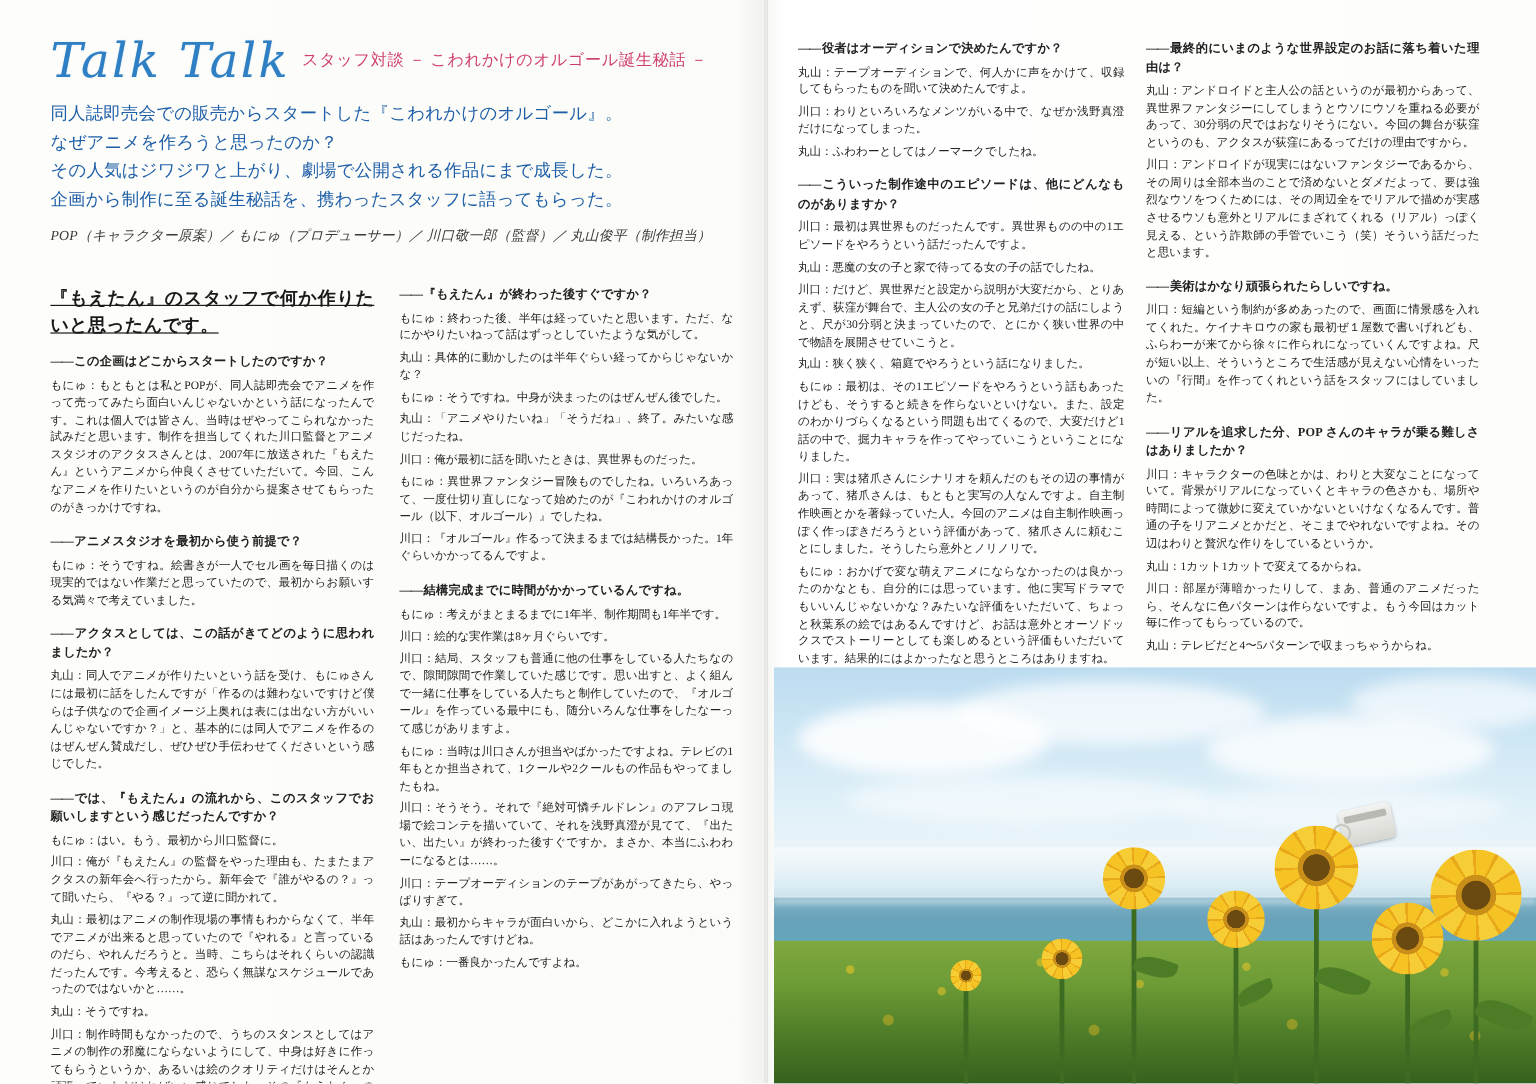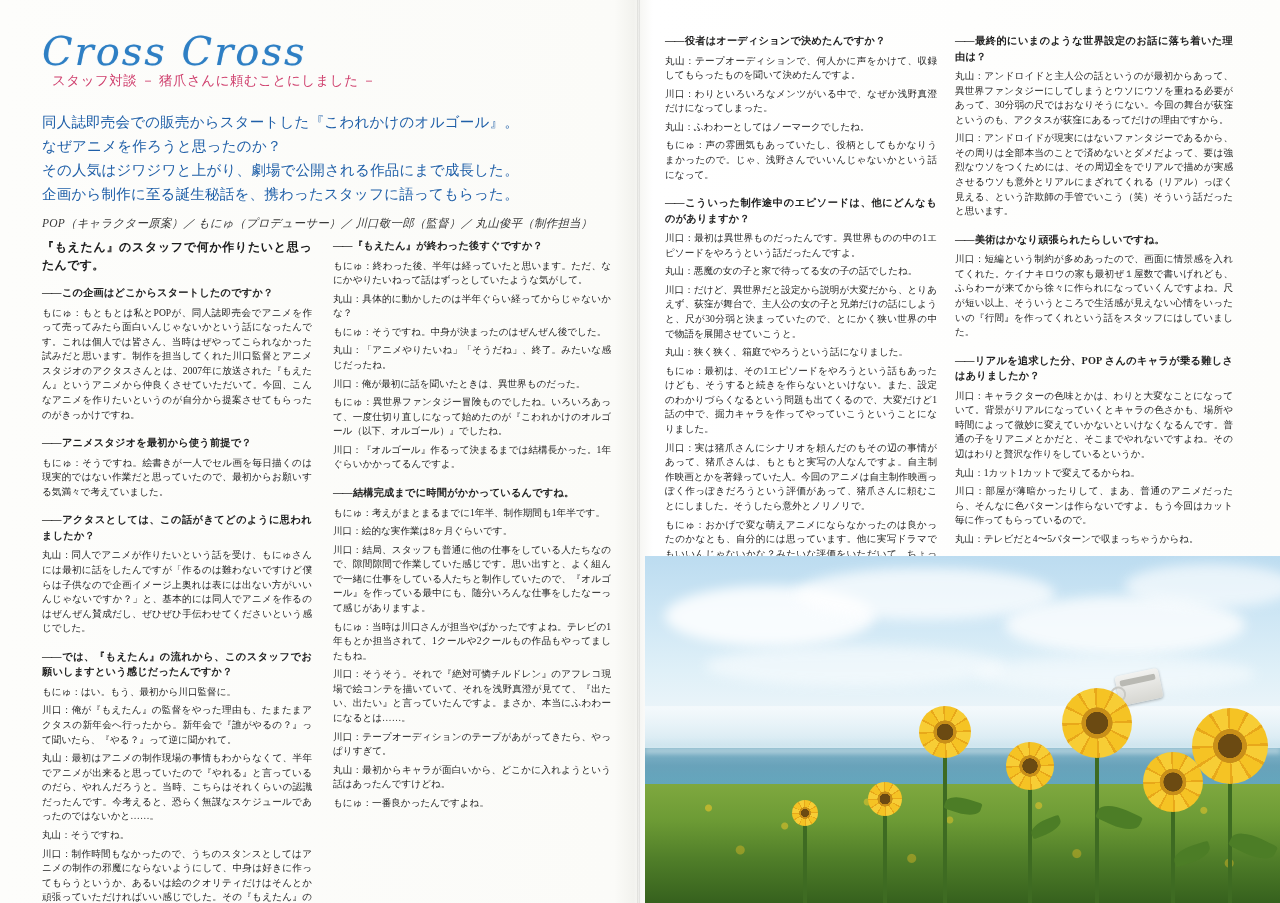--- a/index.html
+++ b/index.html
@@ -91,26 +91,27 @@
   .q::before {
     content: "—— ";
     letter-spacing: -1px;
   }
   .p {
     margin: 0 0 4px 0;
   }
   .spacer { height: 9px; }
 
   .section-head {
-    font-size: 12px;
+    font-size: 15px;
     line-height: 1.5;
     font-weight: bold;
     margin: 0 0 11px 0;
     letter-spacing: 0.3px;
     color: #1a1a1a;
+    text-decoration: underline;
   }
 
   
   .photo {
     position: absolute;
     left: 645px;
     top: 556px;
     width: 635px;
     height: 347px;
     overflow: hidden;
@@ -226,21 +227,21 @@
   }
 </style>
 </head>
 <body>
 
 <div class="page">
 
   <div class="gutter"></div>
 
   <div class="title-block">
-    <span class="cross-talk">Cross Cross</span><span class="subtitle">スタッフ対談 － 猪爪さんに頼むことにしました －</span>
+    <span class="cross-talk">Talk Talk</span><span class="subtitle">スタッフ対談 － こわれかけのオルゴール誕生秘話 －</span>
     <div class="lead">
       <div>同人誌即売会での販売からスタートした『こわれかけのオルゴール』。</div>
       <div>なぜアニメを作ろうと思ったのか？</div>
       <div>その人気はジワジワと上がり、劇場で公開される作品にまで成長した。</div>
       <div>企画から制作に至る誕生秘話を、携わったスタッフに語ってもらった。</div>
     </div>
     <div class="credits">POP（キャラクター原案）／ もにゅ（プロデューサー）／ 川口敬一郎（監督）／ 丸山俊平（制作担当）</div>
   </div>
 
   <div class="col c1">
@@ -273,34 +274,33 @@
         <div class="p">丸山：「アニメやりたいね」「そうだね」、終了。みたいな感じだったね。</div>
         <div class="p">川口：俺が最初に話を聞いたときは、異世界ものだった。</div>
         <div class="p">もにゅ：異世界ファンタジー冒険ものでしたね。いろいろあって、一度仕切り直しになって始めたのが『こわれかけのオルゴール（以下、オルゴール）』でしたね。</div>
         <div class="p">川口：『オルゴール』作るって決まるまでは結構長かった。1年ぐらいかかってるんですよ。</div>
         <div class="spacer"></div>
         <div class="q">結構完成までに時間がかかっているんですね。</div>
         <div class="p">もにゅ：考えがまとまるまでに1年半、制作期間も1年半です。</div>
         <div class="p">川口：絵的な実作業は8ヶ月ぐらいです。</div>
         <div class="p">川口：結局、スタッフも普通に他の仕事をしている人たちなので、隙間隙間で作業していた感じです。思い出すと、よく組んで一緒に仕事をしている人たちと制作していたので、『オルゴール』を作っている最中にも、随分いろんな仕事をしたなーって感じがありますよ。</div>
         <div class="p">もにゅ：当時は川口さんが担当やばかったですよね。テレビの1年もとか担当されて、1クールや2クールもの作品もやってましたもね。</div>
-        <div class="p">川口：そうそう。それで『絶対可憐チルドレン』のアフレコ現場で絵コンテを描いていて、それを浅野真澄が見てて、『出たい、出たい』と言っていたんですよ。まさか、本当にふわわーになるとは……。</div>
+        <div class="p">川口：そうそう。それで『絶対可憐チルドレン』のアフレコ現場で絵コンテを描いていて、それを浅野真澄が見てて、『出たい、出たい』が終わった後すぐですか。まさか、本当にふわわーになるとは……。</div>
         <div class="p">川口：テープオーディションのテープがあがってきたら、やっぱりすぎて。</div>
         <div class="p">丸山：最初からキャラが面白いから、どこかに入れようという話はあったんですけどね。</div>
         <div class="p">もにゅ：一番良かったんですよね。</div>
       </div>
   </div>
 
   <div class="col c3">
     <div>
         <div class="q">役者はオーディションで決めたんですか？</div>
         <div class="p">丸山：テープオーディションで、何人かに声をかけて、収録してもらったものを聞いて決めたんですよ。</div>
         <div class="p">川口：わりといろいろなメンツがいる中で、なぜか浅野真澄だけになってしまった。</div>
         <div class="p">丸山：ふわわーとしてはノーマークでしたね。</div>
-        <div class="p">もにゅ：声の雰囲気もあっていたし、役柄としてもかなりうまかったので。じゃ、浅野さんでいいんじゃないかという話になって。</div>
         <div class="spacer"></div>
         <div class="q">こういった制作途中のエピソードは、他にどんなものがありますか？</div>
         <div class="p">川口：最初は異世界ものだったんです。異世界ものの中の1エピソードをやろうという話だったんですよ。</div>
         <div class="p">丸山：悪魔の女の子と家で待ってる女の子の話でしたね。</div>
         <div class="p">川口：だけど、異世界だと設定から説明が大変だから、とりあえず、荻窪が舞台で、主人公の女の子と兄弟だけの話にしようと、尺が30分弱と決まっていたので、とにかく狭い世界の中で物語を展開させていこうと。</div>
         <div class="p">丸山：狭く狭く、箱庭でやろうという話になりました。</div>
         <div class="p">もにゅ：最初は、その1エピソードをやろうという話もあったけども、そうすると続きを作らないといけない。また、設定のわかりづらくなるという問題も出てくるので、大変だけど1話の中で、掘力キャラを作ってやっていこうということになりました。</div>
         <div class="p">川口：実は猪爪さんにシナリオを頼んだのもその辺の事情があって、猪爪さんは、もともと実写の人なんですよ。自主制作映画とかを著録っていた人。今回のアニメは自主制作映画っぽく作っぽきだろうという評価があって、猪爪さんに頼むことにしました。そうしたら意外とノリノリで。</div>
         <div class="p">もにゅ：おかげで変な萌えアニメにならなかったのは良かったのかなとも、自分的には思っています。他に実写ドラマでもいいんじゃないかな？みたいな評価をいただいて、ちょっと秋葉系の絵ではあるんですけど、お話は意外とオーソドックスでストーリーとしても楽しめるという評価もいただいています。結果的にはよかったなと思うところはありますね。</div>
       </div>

